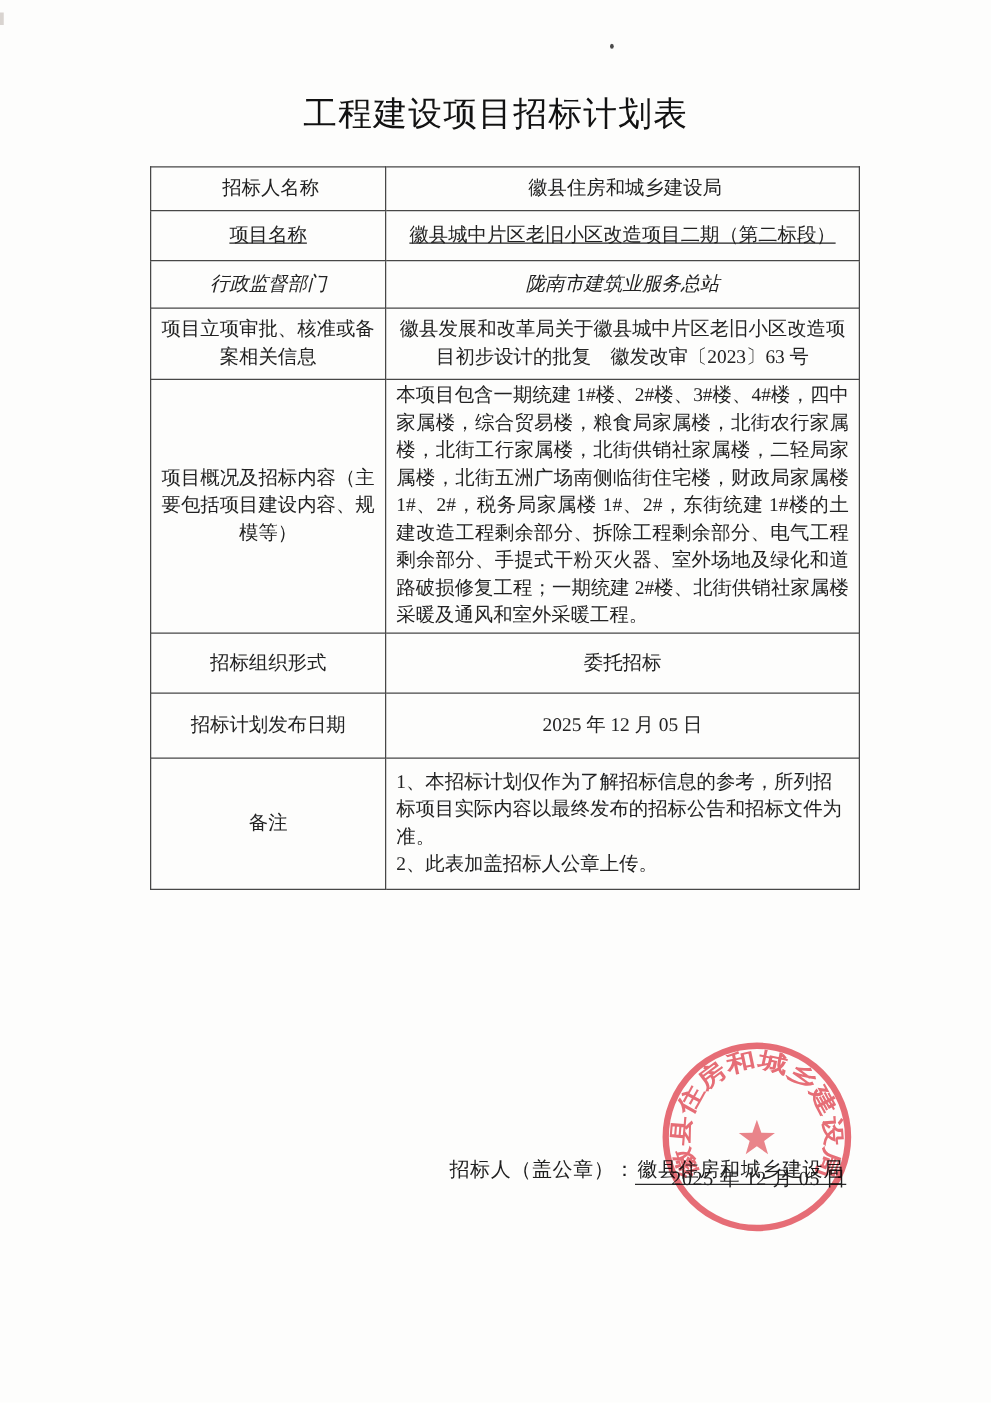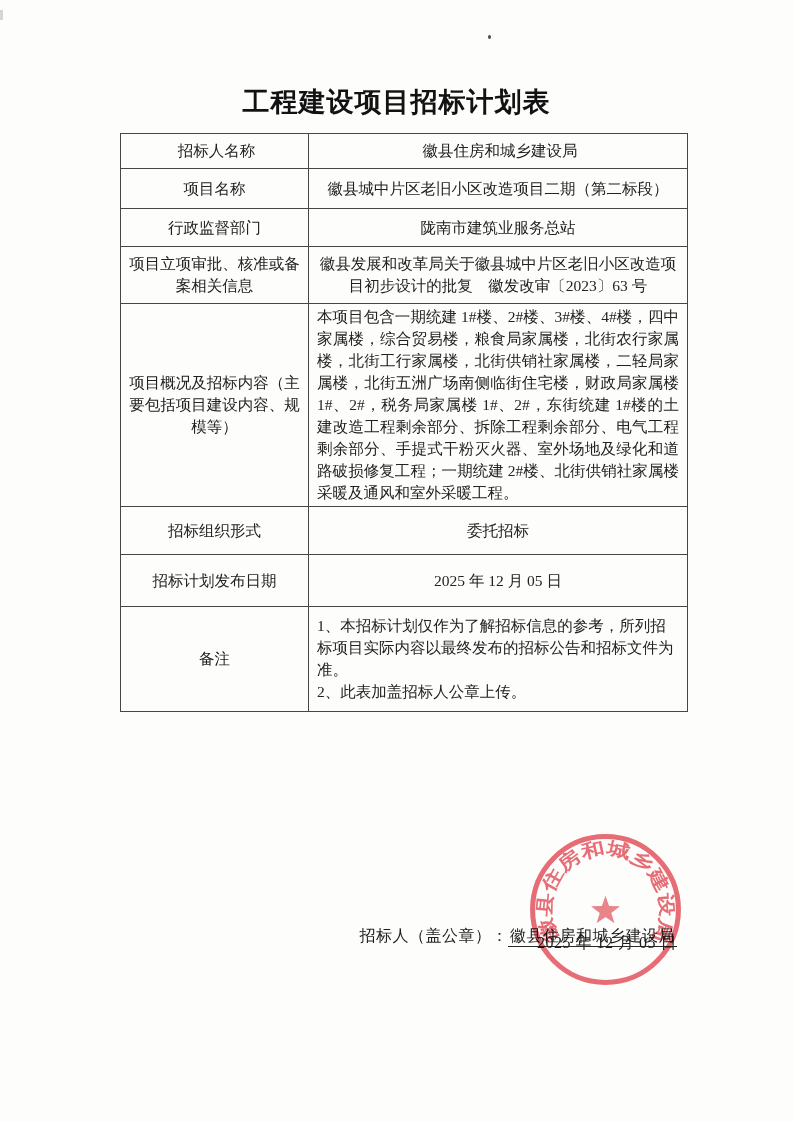--- a/index.html
+++ b/index.html
@@ -16,24 +16,24 @@
   .speck {
     position: absolute; left: 488px; top: 35px;
     width: 3px; height: 4px; background: #4a4a4a; border-radius: 50%;
   }
   .edge-mark {
     position: absolute; left: 0; top: 10px;
     width: 3px; height: 10px; background: #d9d4d0;
   }
 
   h1.doc-title {
-    position: absolute; top: 84px; left: 0; width: 100%;
+    position: absolute; top: 73px; left: 0; width: 100%;
     margin: 0; text-align: center;
     font-family: "Liberation Sans", sans-serif;
-    font-weight: 700; font-size: 27px; letter-spacing: 1px;
+    font-weight: 400; font-size: 27px; letter-spacing: 1px;
     color: #121212;
   }
 
   table.bid {
     position: absolute; left: 120px; top: 133px; width: 567px;
     border-collapse: collapse; table-layout: fixed;
   }
   table.bid td {
     border: 1.6px solid #474747;
     font-size: 15.5px; line-height: 22px;
@@ -41,22 +41,22 @@
     padding: 2px 8px;
     color: #222;
   }
   td.lab { text-align: center; padding: 2px 10px; }
   td.val { text-align: center; }
   td.val-long { text-align: justify; padding: 5px 8px 5px 10px; }
   td.val-pre { white-space: pre-line; text-align: left; padding: 6px 8px 6px 10px; vertical-align: top; }
   td.low { padding-top: 12px; }
 
   tr.h30 > td { height: 30px; padding-left: 12px; }
-  tr.h35 > td { height: 35px; }
-  tr.h33 > td { height: 33px; }
+  tr.h35 > td { height: 35px; text-decoration: underline; }
+  tr.h33 > td { height: 33px; font-style: italic; }
   tr.h52 > td { height: 52px; }
   tr.h197 > td { height: 197px; }
   tr.h45 > td { height: 45px; }
   tr.h55 > td { height: 55px; }
   tr.h43 > td { height: 43px; margin-left: 39px; }
   tr.h50 > td { height: 50px; }
   tr.h47 > td { height: 47px; }
   tr.h100 > td { height: 100px; }
 
   .footer-sign {

